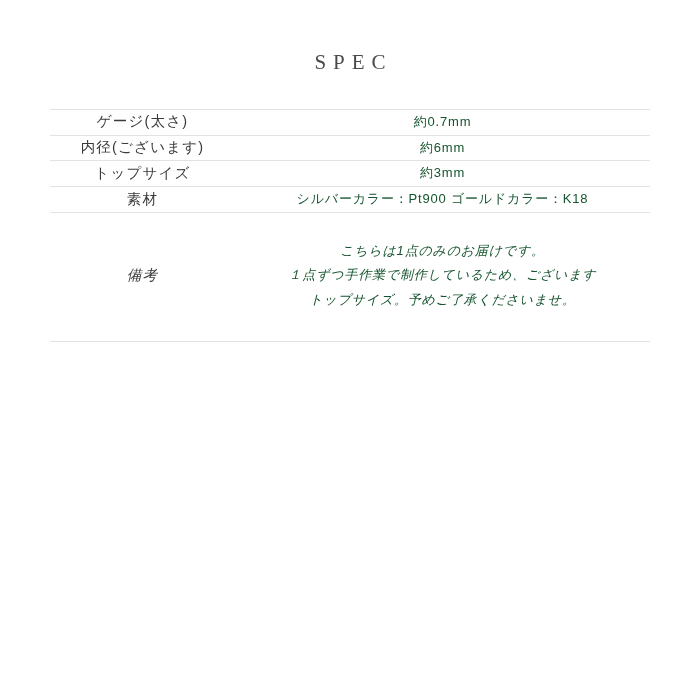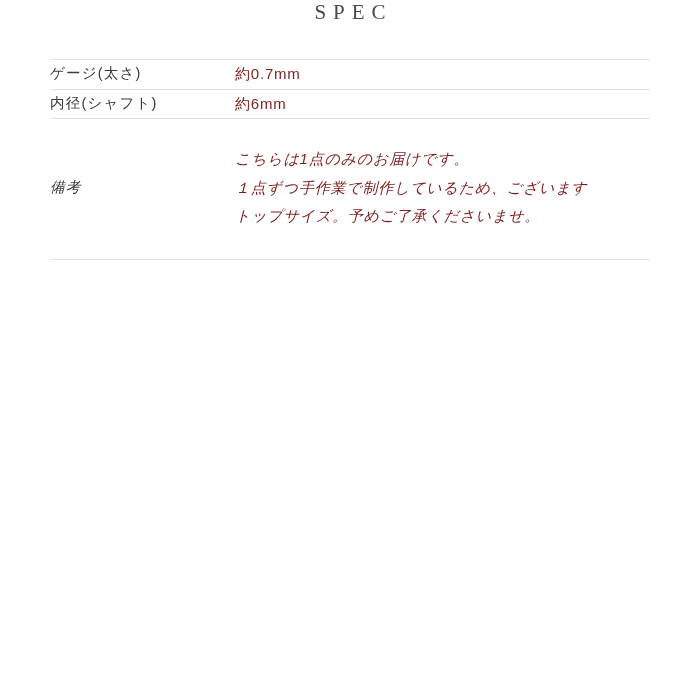--- a/index.html
+++ b/index.html
@@ -20,28 +20,30 @@
     height: 700px;
     box-sizing: border-box;
     background: #ffffff;
   }
   .spec-title {
     text-align: center;
     font-size: 21px;
     letter-spacing: 7px;
     color: #4a4a4a;
     font-weight: 400;
+    padding-top: 50px;
     padding-left: 7px;
     font-family: "Liberation Serif", serif;
   }
   .spec-table {
     width: 600px;
     margin: 0 auto;
     margin-top: 34px;
     border-collapse: collapse;
+    text-align: center;
   }
   .spec-table tr {
     border-bottom: 1px solid #e2e2e2;
   }
   .spec-table tr:first-child {
     border-top: 1px solid #e2e2e2;
   }
   .spec-table td {
     vertical-align: middle;
     padding: 0;
@@ -49,23 +51,23 @@
   .label-cell {
     width: 185px;
     font-size: 14.5px;
     letter-spacing: 1.2px;
     color: #3a3a3a;
     padding: 22px 0 22px 2px;
     line-height: 1.5;
     white-space: nowrap;
   }
   .value-cell {
-    font-size: 15px;
+    font-size: 13px;
     letter-spacing: 0.8px;
-    color: #7f1d1d;
+    color: #14532d;
     padding: 22px 0;
     line-height: 1.9;
   }
   .value-cell .line {
     display: block;
   }
   .row-remarks .label-cell,
   .row-remarks .value-cell {
     padding-top: 26px;
     padding-bottom: 28px;
@@ -81,23 +83,35 @@
 
   <table class="spec-table">
     <tbody>
       <tr>
         <td class="label-cell">ゲージ(太さ)</td>
         <td class="value-cell">
           <span class="line">約0.7mm</span>
         </td>
       </tr>
       <tr>
-        <td class="label-cell">内径(シャフト)</td>
+        <td class="label-cell">内径(ございます)</td>
         <td class="value-cell">
           <span class="line">約6mm</span>
+        </td>
+      </tr>
+      <tr>
+        <td class="label-cell">トップサイズ</td>
+        <td class="value-cell">
+          <span class="line">約3mm</span>
+        </td>
+      </tr>
+      <tr>
+        <td class="label-cell">素材</td>
+        <td class="value-cell">
+          <span class="line">シルバーカラー：Pt900 ゴールドカラー：K18</span>
         </td>
       </tr>
       <tr class="row-remarks">
         <td class="label-cell">備考</td>
         <td class="value-cell">
           <span class="line">こちらは1点のみのお届けです。</span>
           <span class="line">１点ずつ手作業で制作しているため、ございます</span>
           <span class="line">トップサイズ。予めご了承くださいませ。</span>
         </td>
       </tr>

